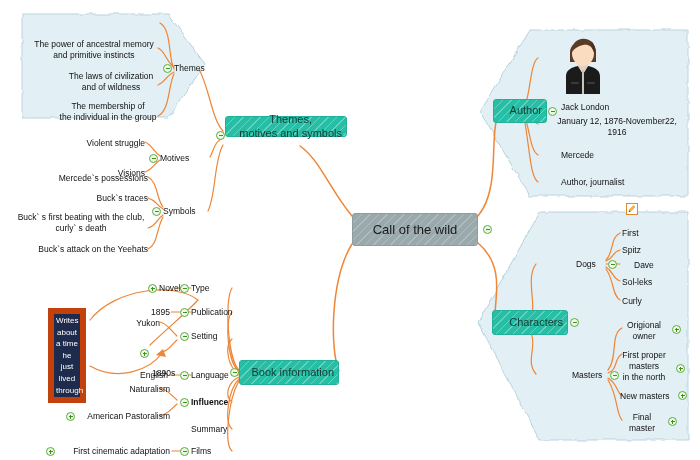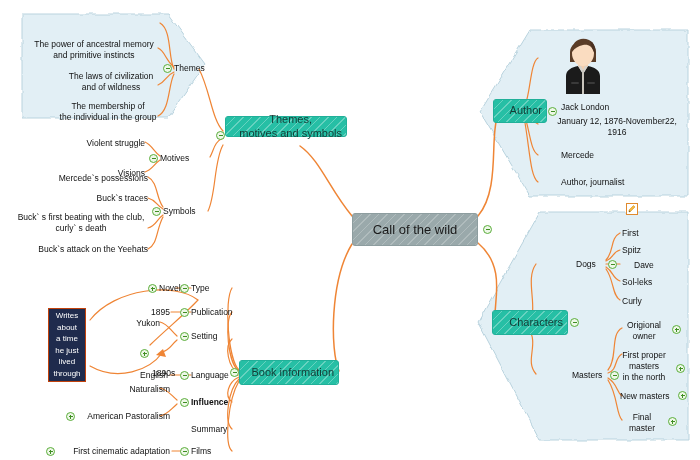--- a/index.html
+++ b/index.html
@@ -123,21 +123,21 @@
   .note-icon {
     position: absolute;
     width: 12px;
     height: 12px;
   }
 
   
   .callout {
     position: absolute;
     background: #1f2b4d;
-    border: 1px solid #c2410c;
+    border: 6px solid #c2410c;
     color: #ffffff;
     font-size: 8px;
     line-height: 1.45;
     text-align: center;
     padding: 1px 2px;
     box-sizing: border-box;
     white-space: pre-line;
   }
 
   

